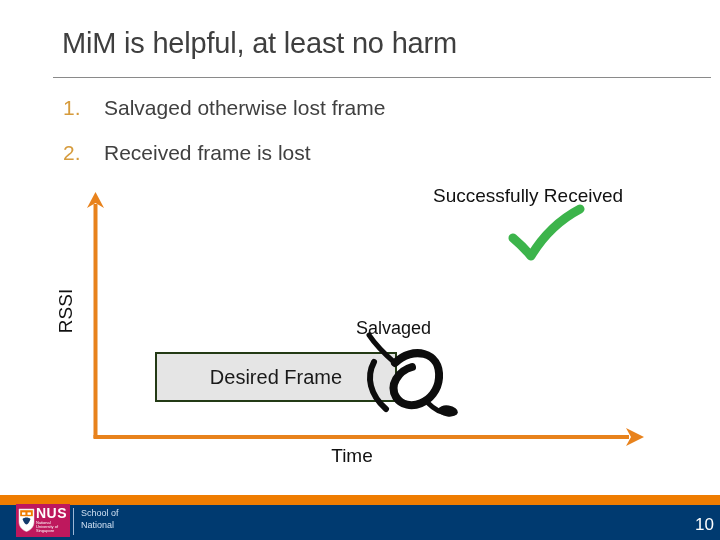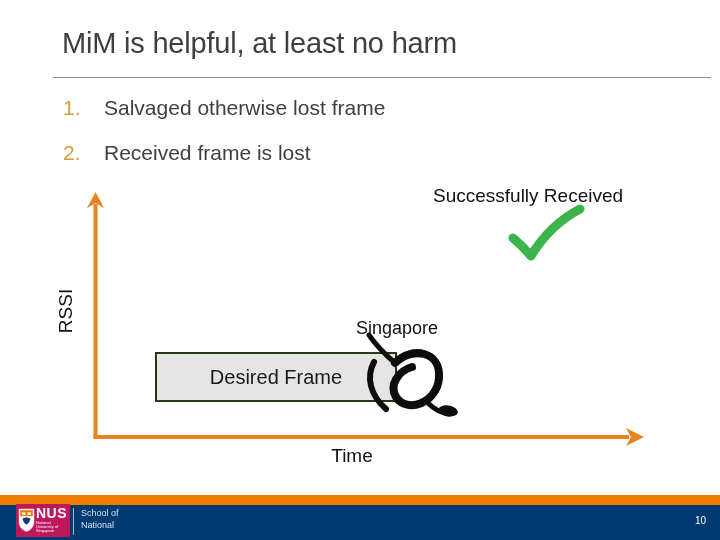--- a/index.html
+++ b/index.html
@@ -34,40 +34,40 @@
   
   .footer-accent{position:absolute;left:0;top:495px;width:720px;height:10px;background:#ef7c00;}
   .footer-bar{position:absolute;left:0;top:505px;width:720px;height:35px;background:#003a70;}
   .logo{position:absolute;left:16px;top:504px;width:54px;height:33px;background:#be185d;display:flex;align-items:flex-start;padding:2px 1px 0 2px;box-sizing:border-box;}
   .logo-shield{width:17px;height:24px;margin-top:2px;}
   .logo-text{display:flex;flex-direction:column;margin-left:1px;}
   .logo-acronym{color:#fff;font-weight:bold;font-size:14px;line-height:15px;letter-spacing:0.5px;}
   .logo-subtext{color:#fff;font-size:4px;line-height:4px;width:32px;}
   .footer-divider{position:absolute;left:73px;top:508px;width:1px;height:27px;background:#9db7d5;}
   .dept{position:absolute;left:81px;top:507px;font-size:9px;line-height:12px;color:#cfe0f2;}
-  .page-num{position:absolute;left:695px;top:515px;font-size:10px;color:#ffffff;}
+  .page-num{position:absolute;left:695px;top:515px;font-size:17px;color:#ffffff;}
 </style>
 </head>
 <body>
 
 <div class="slide">
 
   <div class="title">MiM is helpful, at least no harm</div>
   <div class="title-rule"></div>
 
   <div class="bullet b1">
     <span class="num">1.</span><span>Salvaged otherwise lost frame</span>
   </div>
   <div class="bullet b2">
     <span class="num">2.</span><span>Received frame is lost</span>
   </div>
 
   <div class="lbl lbl-received">Successfully Received</div>
   <div class="lbl lbl-rssi">RSSI</div>
-  <div class="lbl lbl-discarded">Singapore</div>
+  <div class="lbl lbl-discarded">Salvaged</div>
   <div class="lbl lbl-time">Time</div>
 
   <div class="frame-box desired">
     <span>Desired Frame</span>
   </div>
 
   <svg class="overlay" viewBox="0 0 720 540">
 
     <g>
       <line x1="95.5" y1="438" x2="95.5" y2="204" stroke="#e8821c" stroke-width="4"></line>

